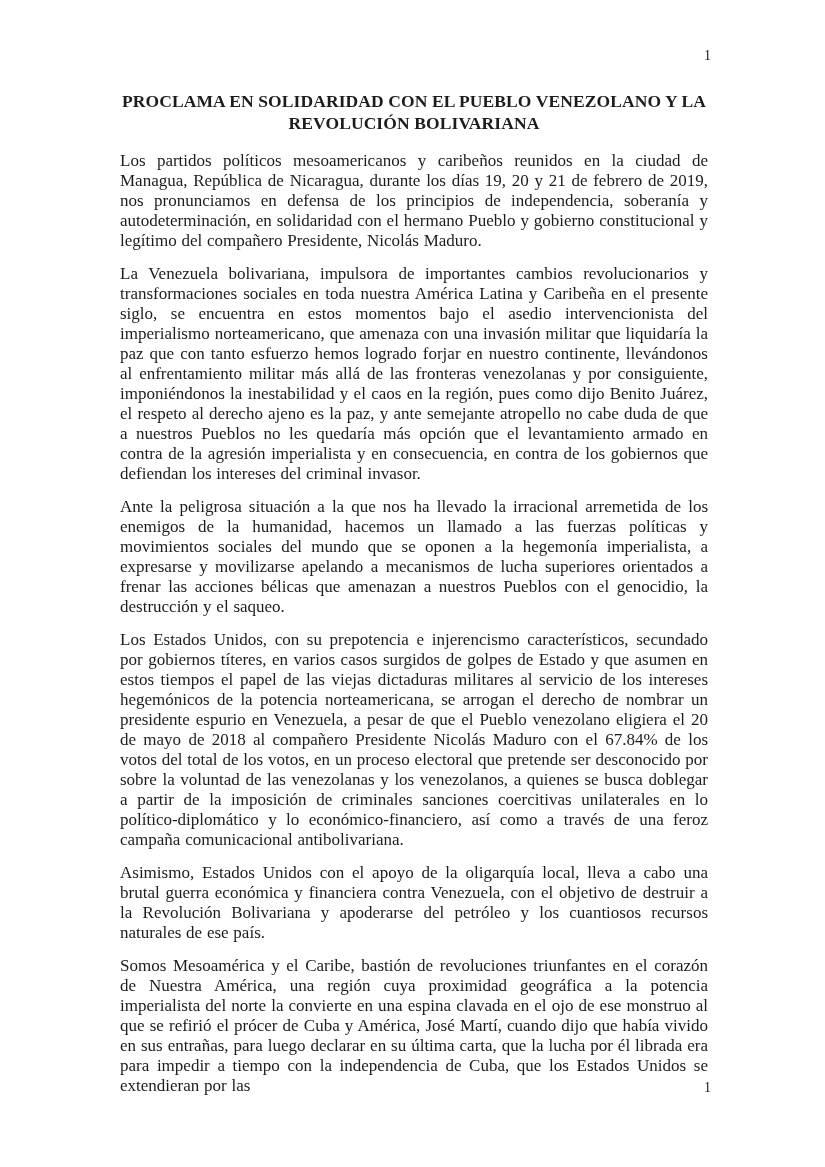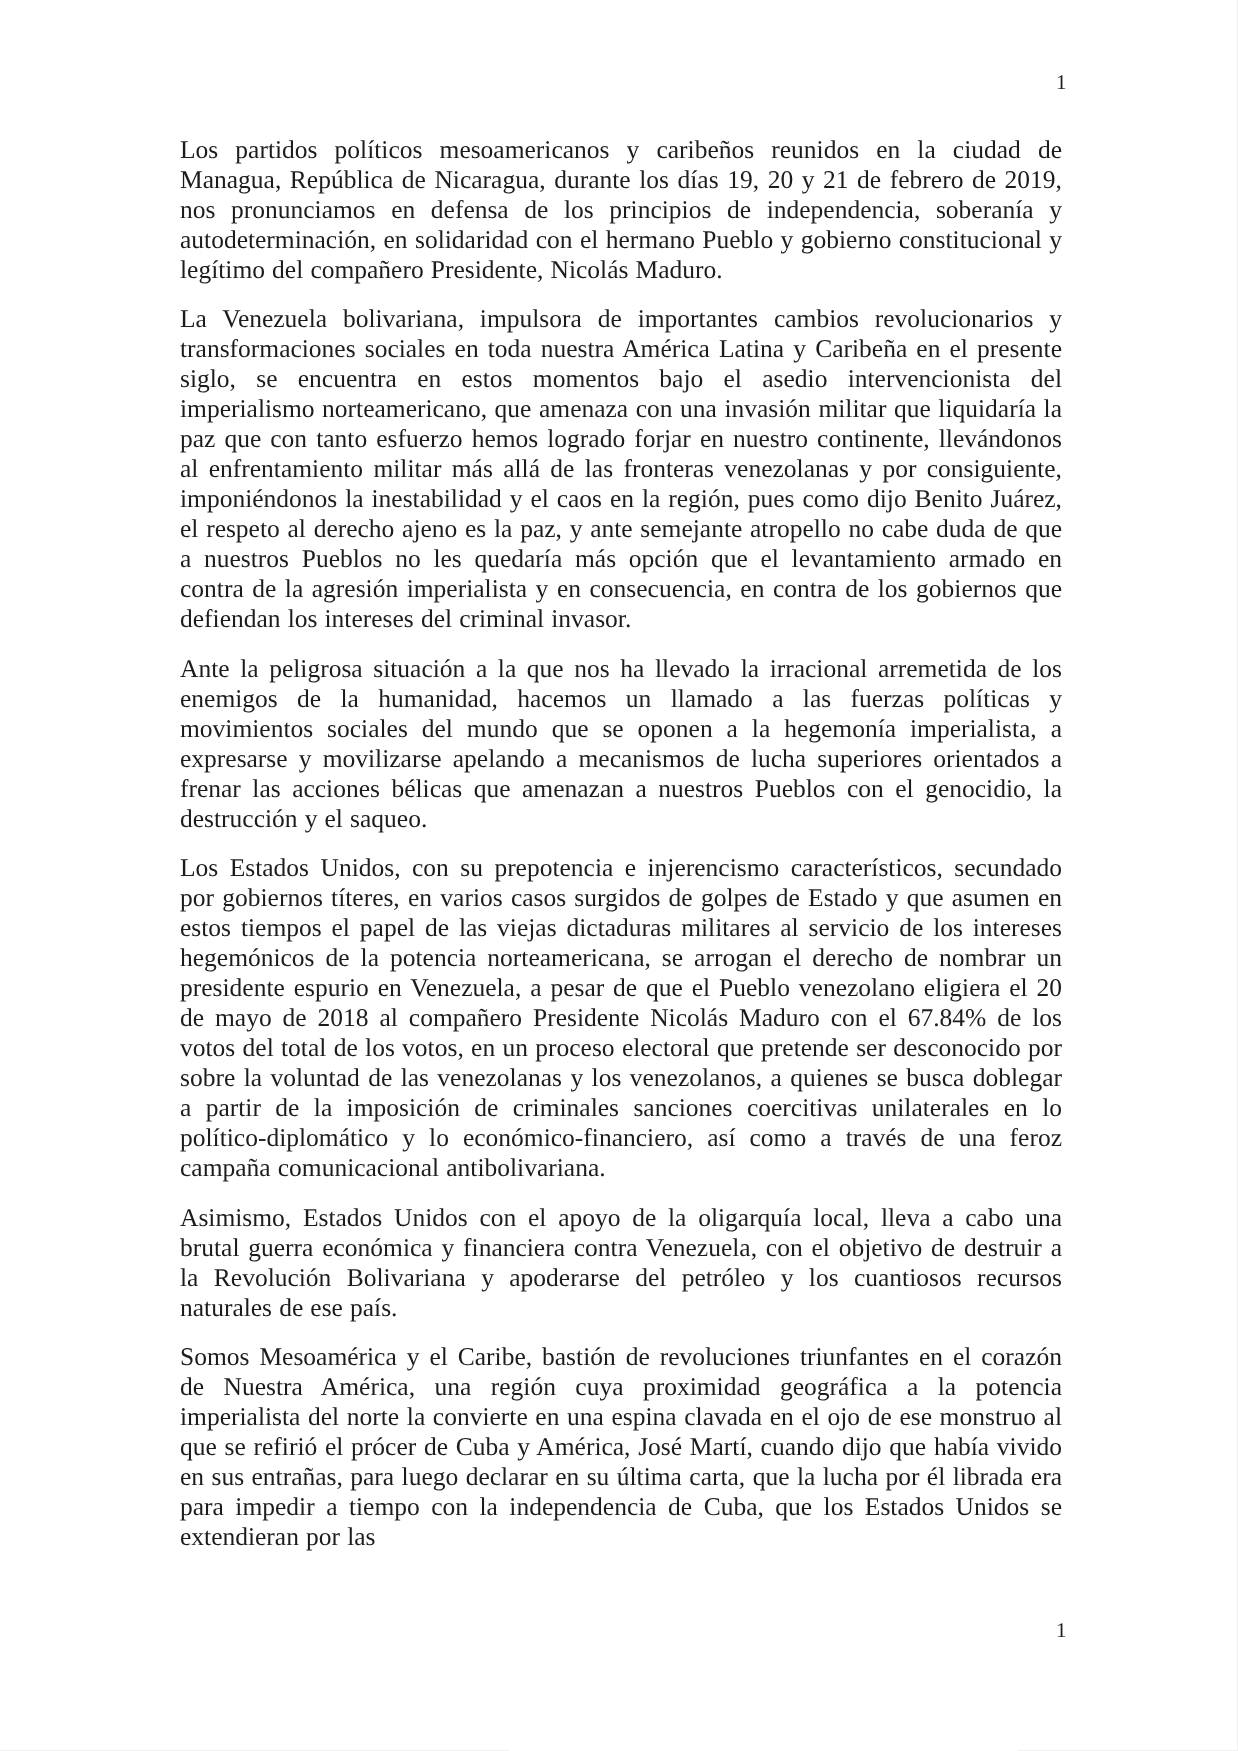--- a/index.html
+++ b/index.html
@@ -52,20 +52,21 @@
 </style>
 </head>
 <body>
 
 <div class="page">
 
   <div class="page-number top">1</div>
 
   <div class="content">
 
+    <h1 class="doc-title">PROCLAMA EN SOLIDARIDAD CON EL PUEBLO VENEZOLANO Y LA REVOLUCIÓN BOLIVARIANA</h1>
 
     <p class="doc-paragraph">Los partidos políticos mesoamericanos y caribeños reunidos en la ciudad de Managua, República de Nicaragua, durante los días 19, 20 y 21 de febrero de 2019, nos pronunciamos en defensa de los principios de independencia, soberanía y autodeterminación, en solidaridad con el hermano Pueblo y gobierno constitucional y legítimo del compañero Presidente, Nicolás Maduro.</p>
 
     <p class="doc-paragraph">La Venezuela bolivariana, impulsora de importantes cambios revolucionarios y transformaciones sociales en toda nuestra América Latina y Caribeña en el presente siglo, se encuentra en estos momentos bajo el asedio intervencionista del imperialismo norteamericano, que amenaza con una invasión militar que liquidaría la paz que con tanto esfuerzo hemos logrado forjar en nuestro continente, llevándonos al enfrentamiento militar más allá de las fronteras venezolanas y por consiguiente, imponiéndonos la inestabilidad y el caos en la región, pues como dijo Benito Juárez, el respeto al derecho ajeno es la paz, y ante semejante atropello no cabe duda de que a nuestros Pueblos no les quedaría más opción que el levantamiento armado en contra de la agresión imperialista y en consecuencia, en contra de los gobiernos que defiendan los intereses del criminal invasor.</p>
 
     <p class="doc-paragraph">Ante la peligrosa situación a la que nos ha llevado la irracional arremetida de los enemigos de la humanidad, hacemos un llamado a las fuerzas políticas y movimientos sociales del mundo que se oponen a la hegemonía imperialista, a expresarse y movilizarse apelando a mecanismos de lucha superiores orientados a frenar las acciones bélicas que amenazan a nuestros Pueblos con el genocidio, la destrucción y el saqueo.</p>
 
     <p class="doc-paragraph">Los Estados Unidos, con su prepotencia e injerencismo característicos, secundado por gobiernos títeres, en varios casos surgidos de golpes de Estado y que asumen en estos tiempos el papel de las viejas dictaduras militares al servicio de los intereses hegemónicos de la potencia norteamericana, se arrogan el derecho de nombrar un presidente espurio en Venezuela, a pesar de que el Pueblo venezolano eligiera el 20 de mayo de 2018 al compañero Presidente Nicolás Maduro con el 67.84% de los votos del total de los votos, en un proceso electoral que pretende ser desconocido por sobre la voluntad de las venezolanas y los venezolanos, a quienes se busca doblegar a partir de la imposición de criminales sanciones coercitivas unilaterales en lo político-diplomático y lo económico-financiero, así como a través de una feroz campaña comunicacional antibolivariana.</p>
 
     <p class="doc-paragraph">Asimismo, Estados Unidos con el apoyo de la oligarquía local, lleva a cabo una brutal guerra económica y financiera contra Venezuela, con el objetivo de destruir a la Revolución Bolivariana y apoderarse del petróleo y los cuantiosos recursos naturales de ese país.</p>

